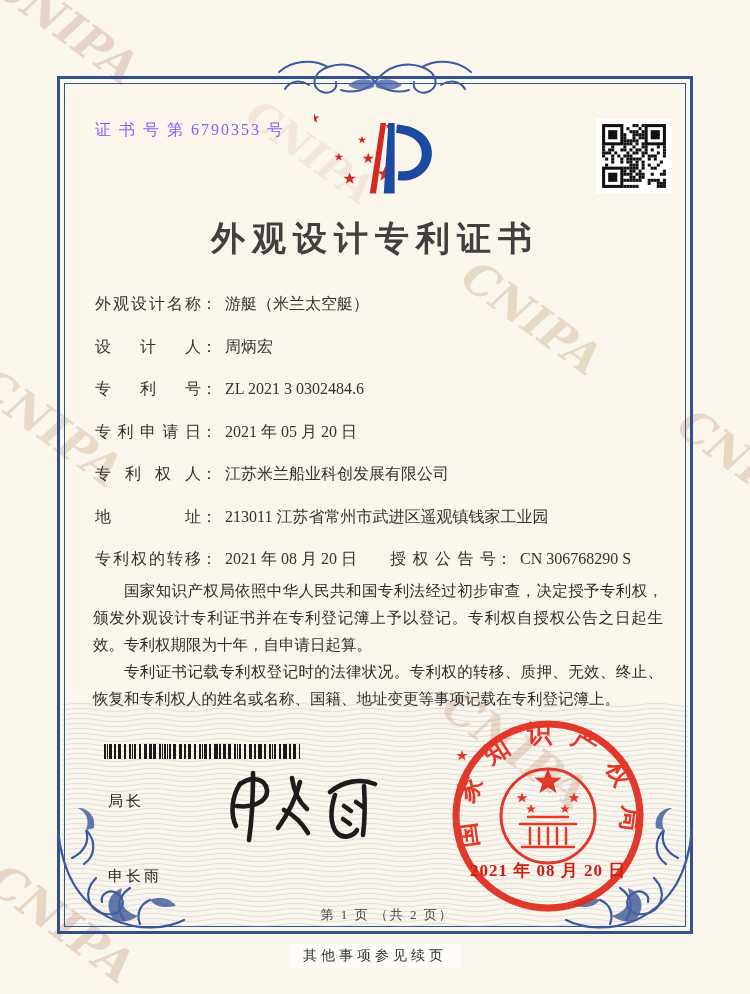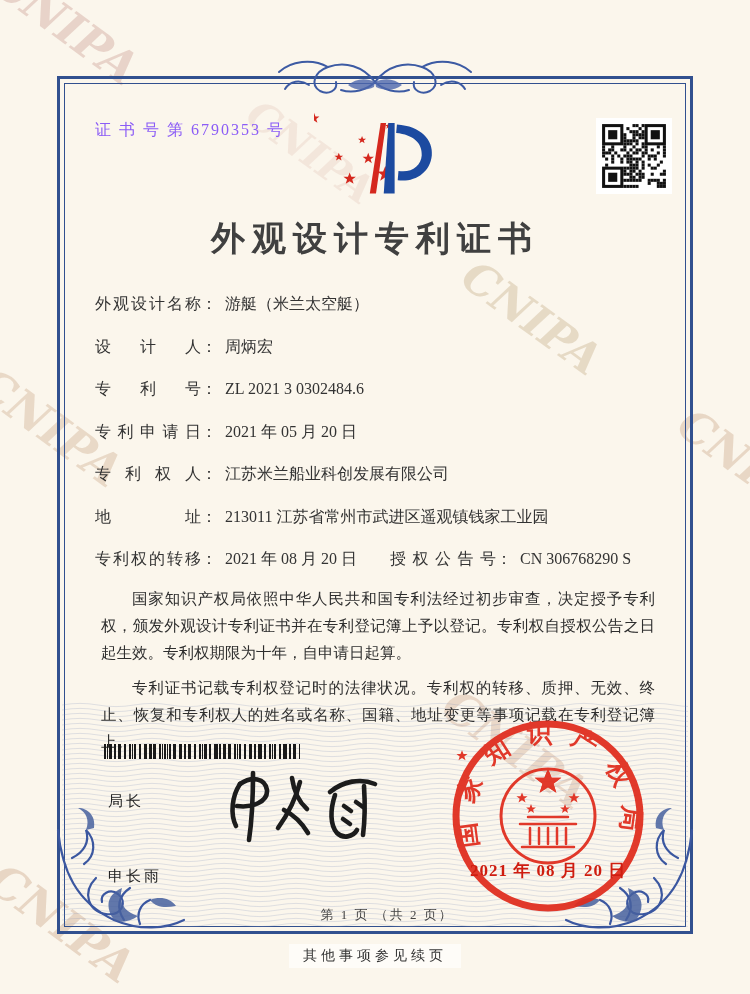--- a/index.html
+++ b/index.html
@@ -28,21 +28,21 @@
   .cert-no{position:absolute;left:95px;top:120px;font-size:16px;letter-spacing:2px;color:#8b5cf6;z-index:4;}
   .logo{position:absolute;left:314px;top:108px;width:124px;height:98px;z-index:4;}
   .qr{position:absolute;left:596px;top:118px;width:76px;height:76px;z-index:4;background:#fff;}
   .title{position:absolute;left:0;top:216px;width:750px;text-align:center;font-size:34px;
          font-weight:bold;letter-spacing:7px;color:#404040;z-index:4;}
   .row{position:absolute;left:95px;font-size:16px;color:#333;z-index:4;white-space:nowrap;}
   .flabel{display:inline-block;width:106px;text-align:justify;text-align-last:justify;vertical-align:bottom;}
   .colon{margin-right:8px;}
   .pair2{position:absolute;left:295px;top:0;}
   .body-text{position:absolute;left:93px;top:578px;width:570px;z-index:4;}
-  .body-text p{margin:8px;font-size:15.5px;line-height:1.74;text-indent:2em;text-align:justify;color:#2e2e2e;}
+  .body-text p{margin:0;font-size:15.5px;line-height:1.74;text-indent:2em;text-align:justify;color:#2e2e2e;}
   .barcode{position:absolute;left:104px;top:744px;width:196px;height:15px;z-index:4;
     background-image:
       repeating-linear-gradient(90deg,#191919 0 2px,rgba(0,0,0,0) 2px 5px),
       repeating-linear-gradient(90deg,#191919 0 1px,rgba(0,0,0,0) 1px 7px),
       repeating-linear-gradient(90deg,rgba(0,0,0,0) 0 3px,#191919 3px 4px,rgba(0,0,0,0) 4px 11px);}
   .sig-title{position:absolute;left:108px;top:792px;font-size:15px;color:#222;z-index:4;letter-spacing:3px;}
   .sig-name{position:absolute;left:108px;top:822px;font-size:15px;color:#222;z-index:4;letter-spacing:3px;margin-top:45px;}
   .sig-script{position:absolute;left:212px;top:768px;width:190px;height:80px;z-index:4;}
   .seal{position:absolute;left:448px;top:716px;width:200px;height:200px;z-index:5;opacity:.93;}
   .seal-date{position:absolute;left:450px;top:859px;width:196px;text-align:center;font-size:17px;

